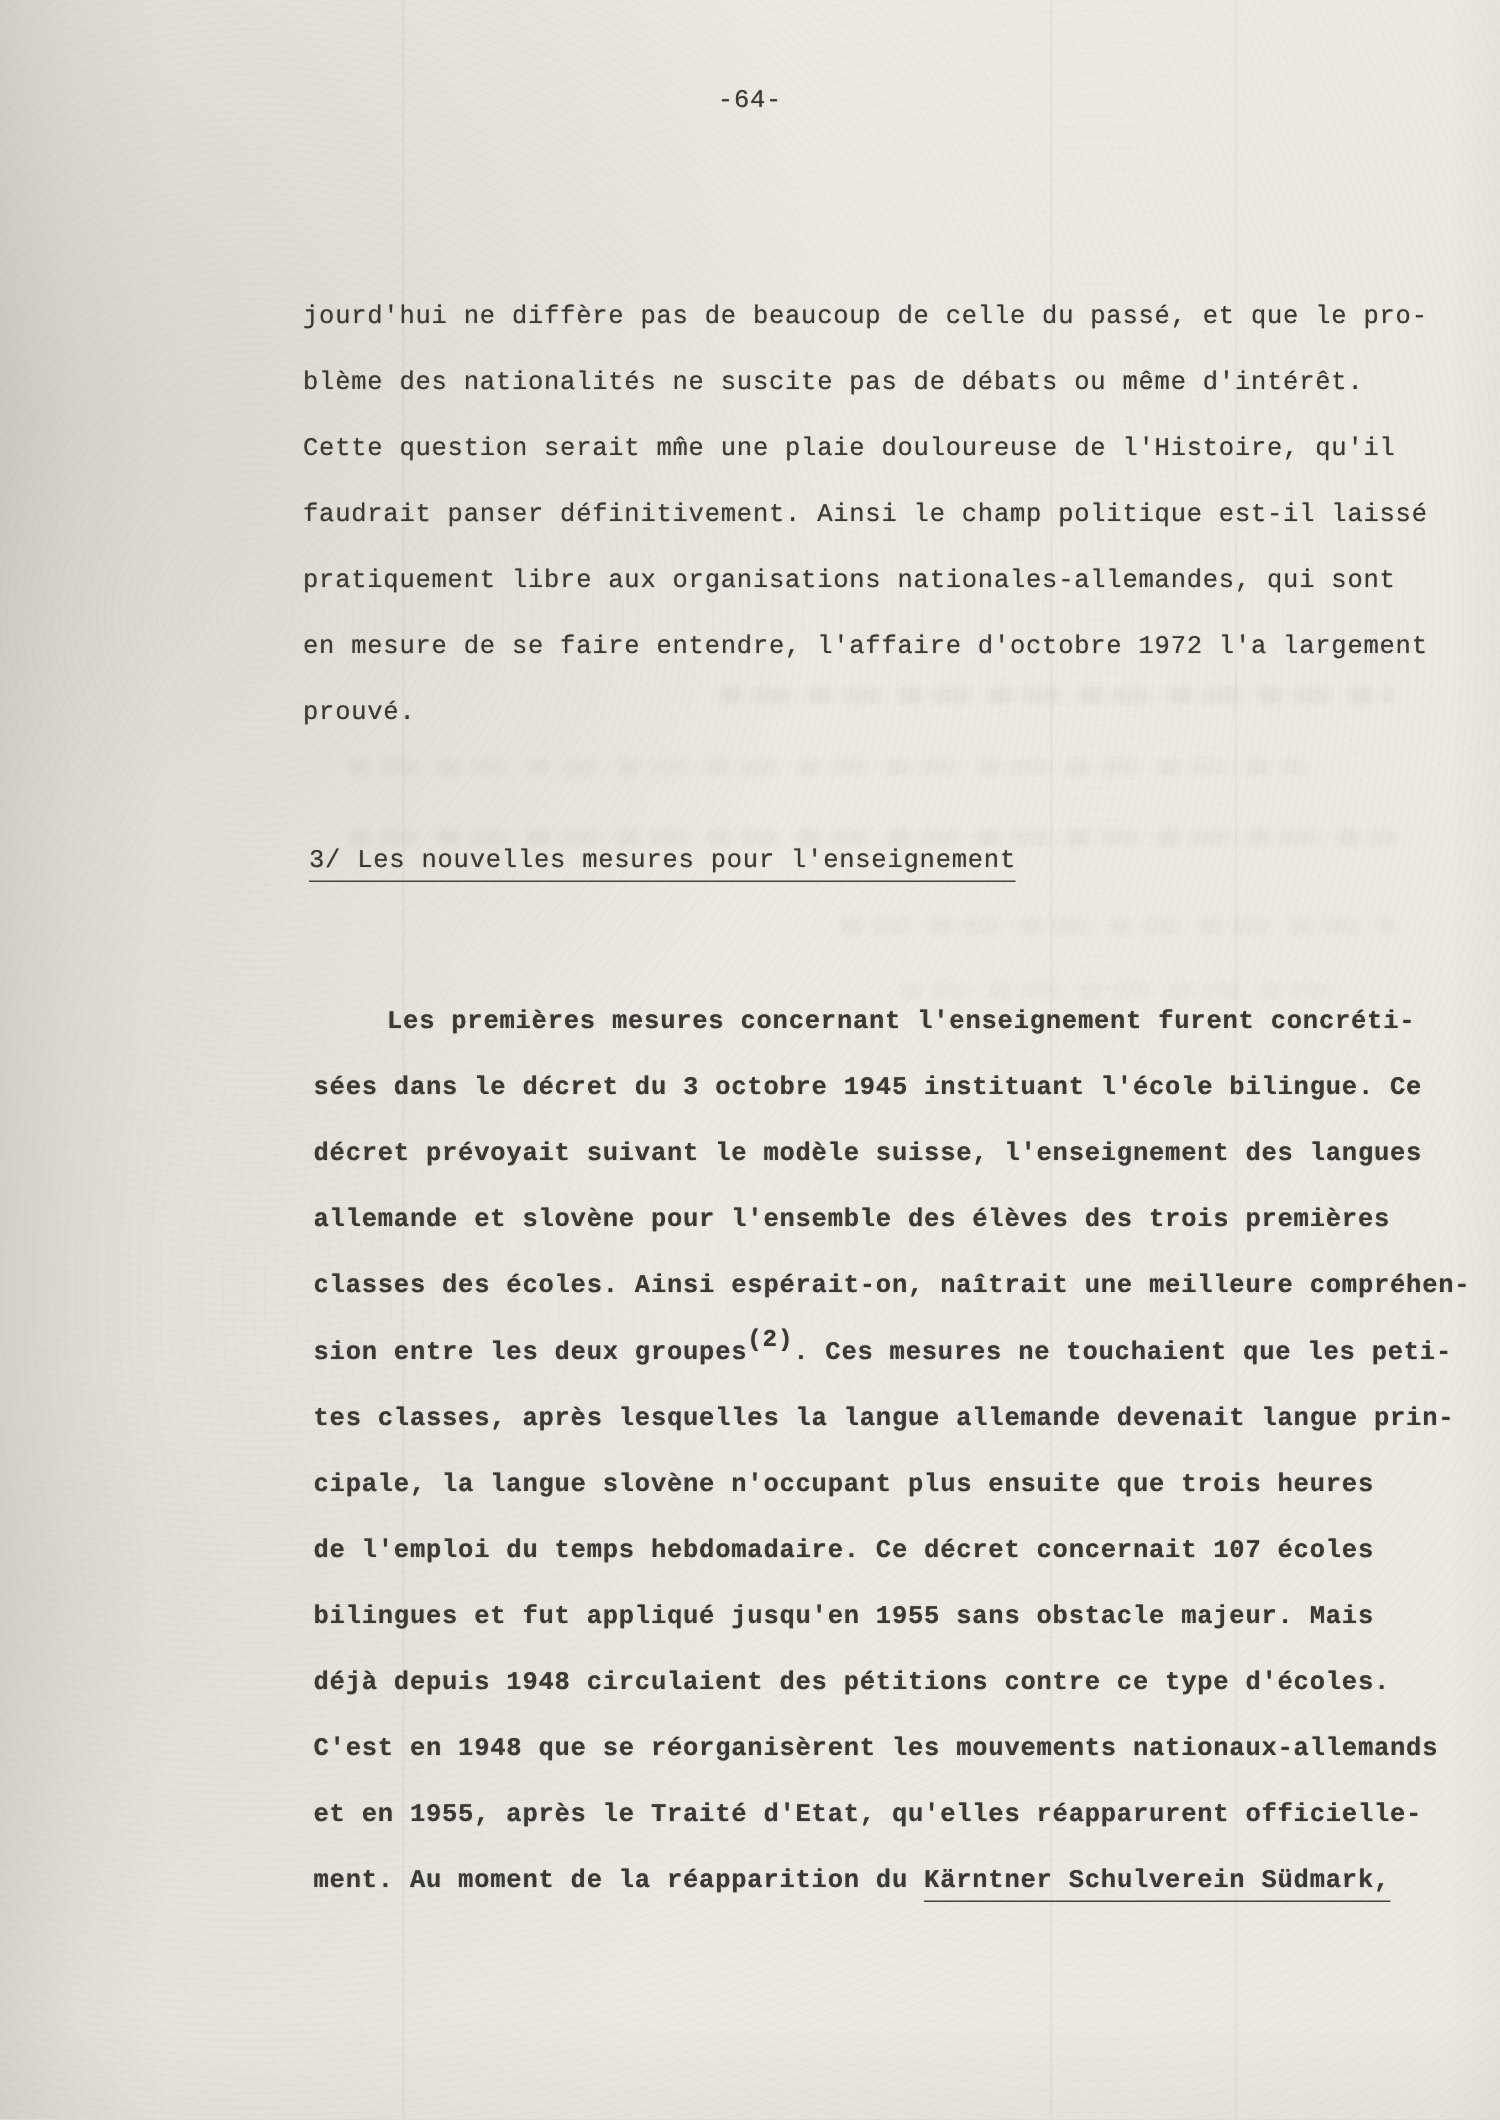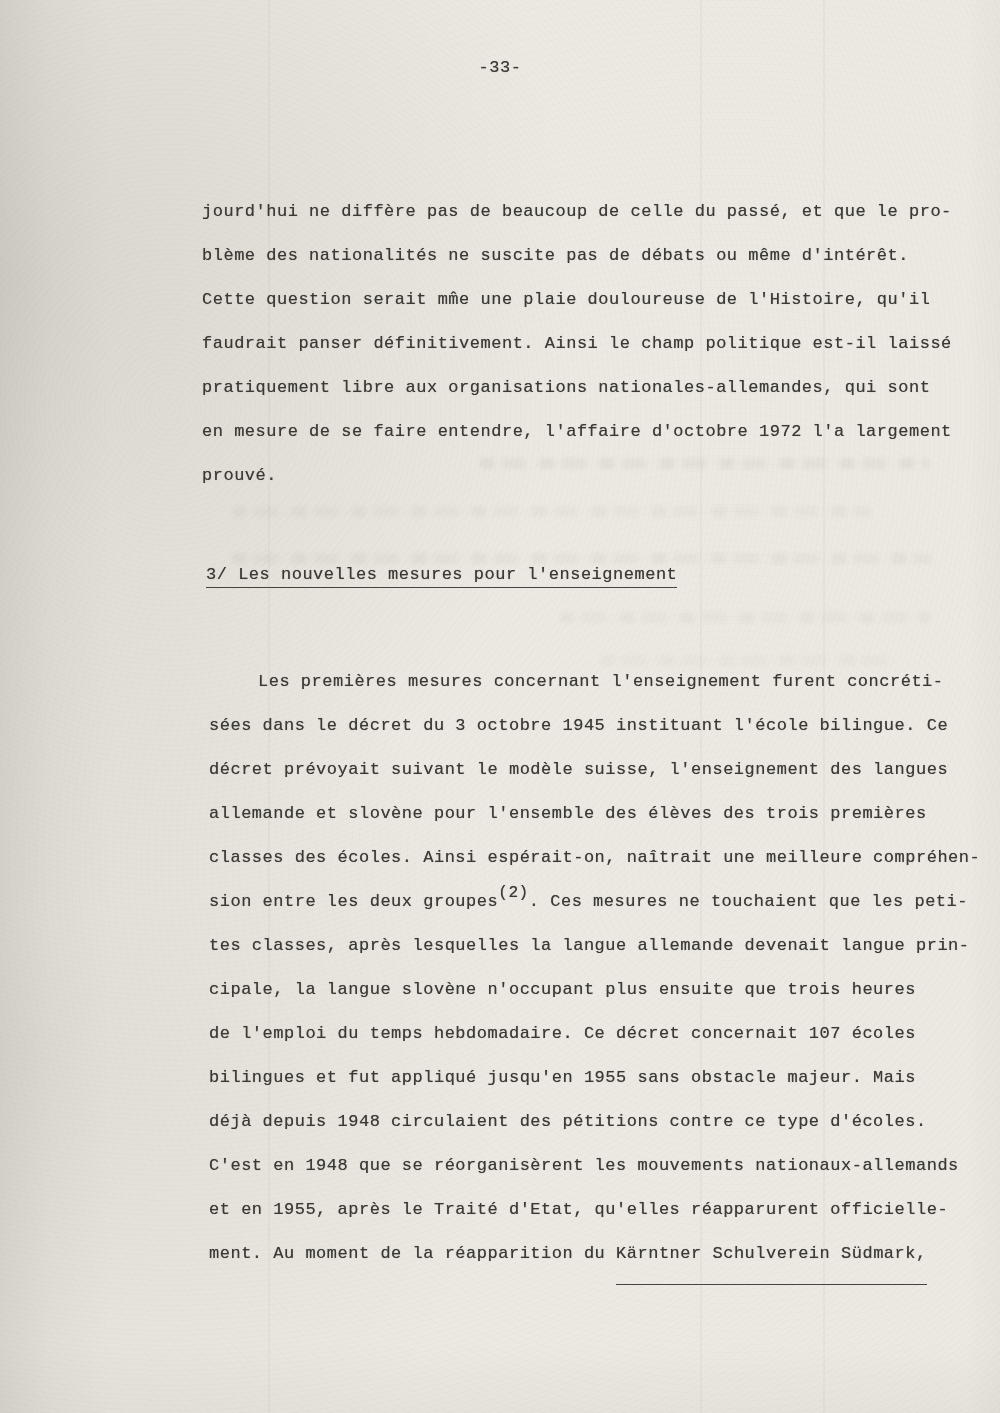--- a/index.html
+++ b/index.html
@@ -51,29 +51,30 @@
   }
   .section-heading .u-head {
     border-bottom: 1.6px solid #45433f;
     padding-bottom: 3px;
   }
   .para-2 {
     top: 643px;
     left: 209px;
     width: 785px;
     text-indent: 49px;
+    font-weight: bold;
   }
   .sup {
     position: relative;
     top: -0.55em;
     font-size: 0.95em;
   }
   .u-term {
     border-bottom: 1.6px solid #45433f;
-    padding-bottom: 21px;
+    padding-bottom: 3px;
   }
   .crease {
     position: absolute;
     top: 0;
     width: 2px;
     height: 1413px;
     background: rgba(90,85,75,0.045);
   }
   .crease.c1 { left: 268px; }
   .crease.c2 { left: 700px; }
@@ -102,21 +103,21 @@
   <div class="crease c1"></div>
   <div class="crease c2"></div>
   <div class="crease c3"></div>
 
   <div class="smudge s1"></div>
   <div class="smudge s2"></div>
   <div class="smudge s3"></div>
   <div class="smudge s4"></div>
   <div class="smudge s5"></div>
 
-  <div class="type page-number">-33-</div>
+  <div class="type page-number">-64-</div>
 
   <p class="type para-1">jourd'hui ne diffère pas de beaucoup de celle du passé, et que le pro-
 blème des nationalités ne suscite pas de débats ou même d'intérêt.
 Cette question serait mm̂e une plaie douloureuse de l'Histoire, qu'il
 faudrait panser définitivement. Ainsi le champ politique est-il laissé
 pratiquement libre aux organisations nationales-allemandes, qui sont
 en mesure de se faire entendre, l'affaire d'octobre 1972 l'a largement
 prouvé.</p>
 
   <div class="type section-heading"><span class="u-head">3/ Les nouvelles mesures pour l'enseignement</span></div>

